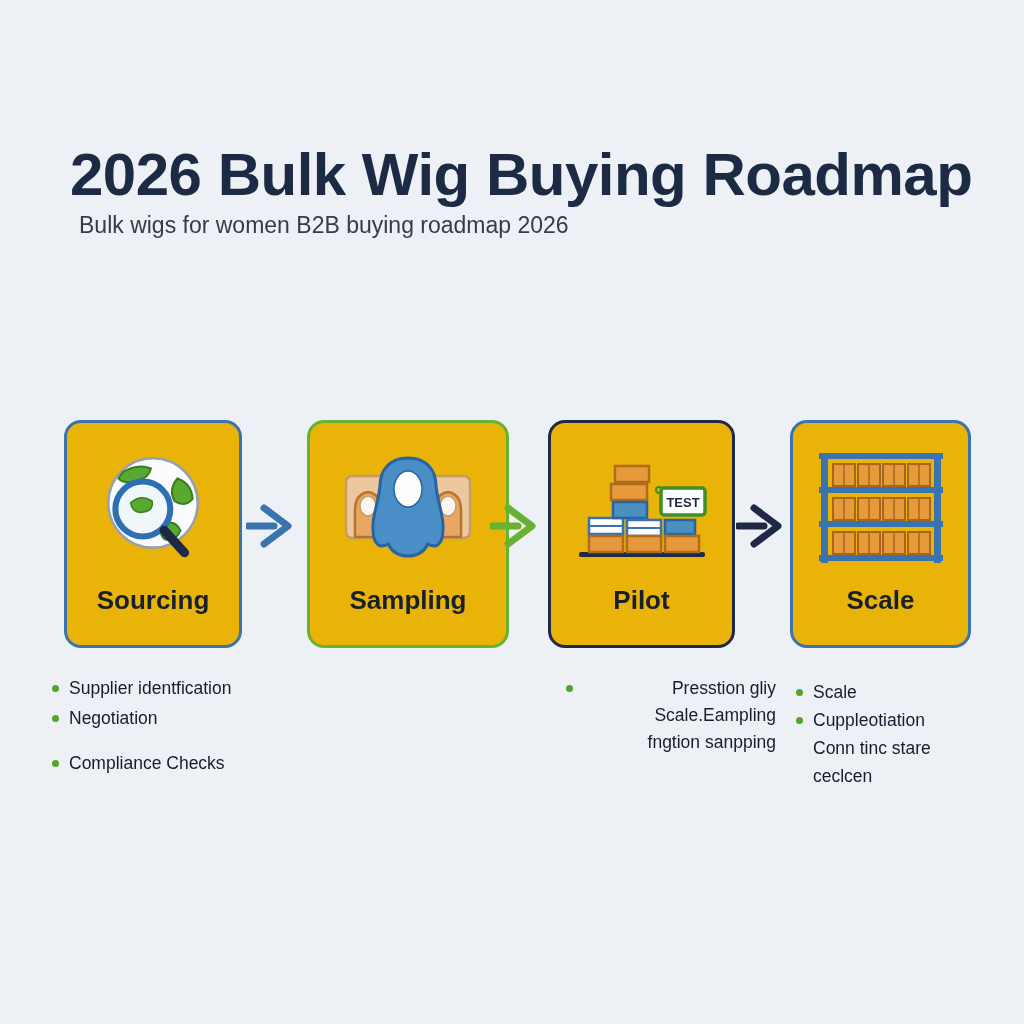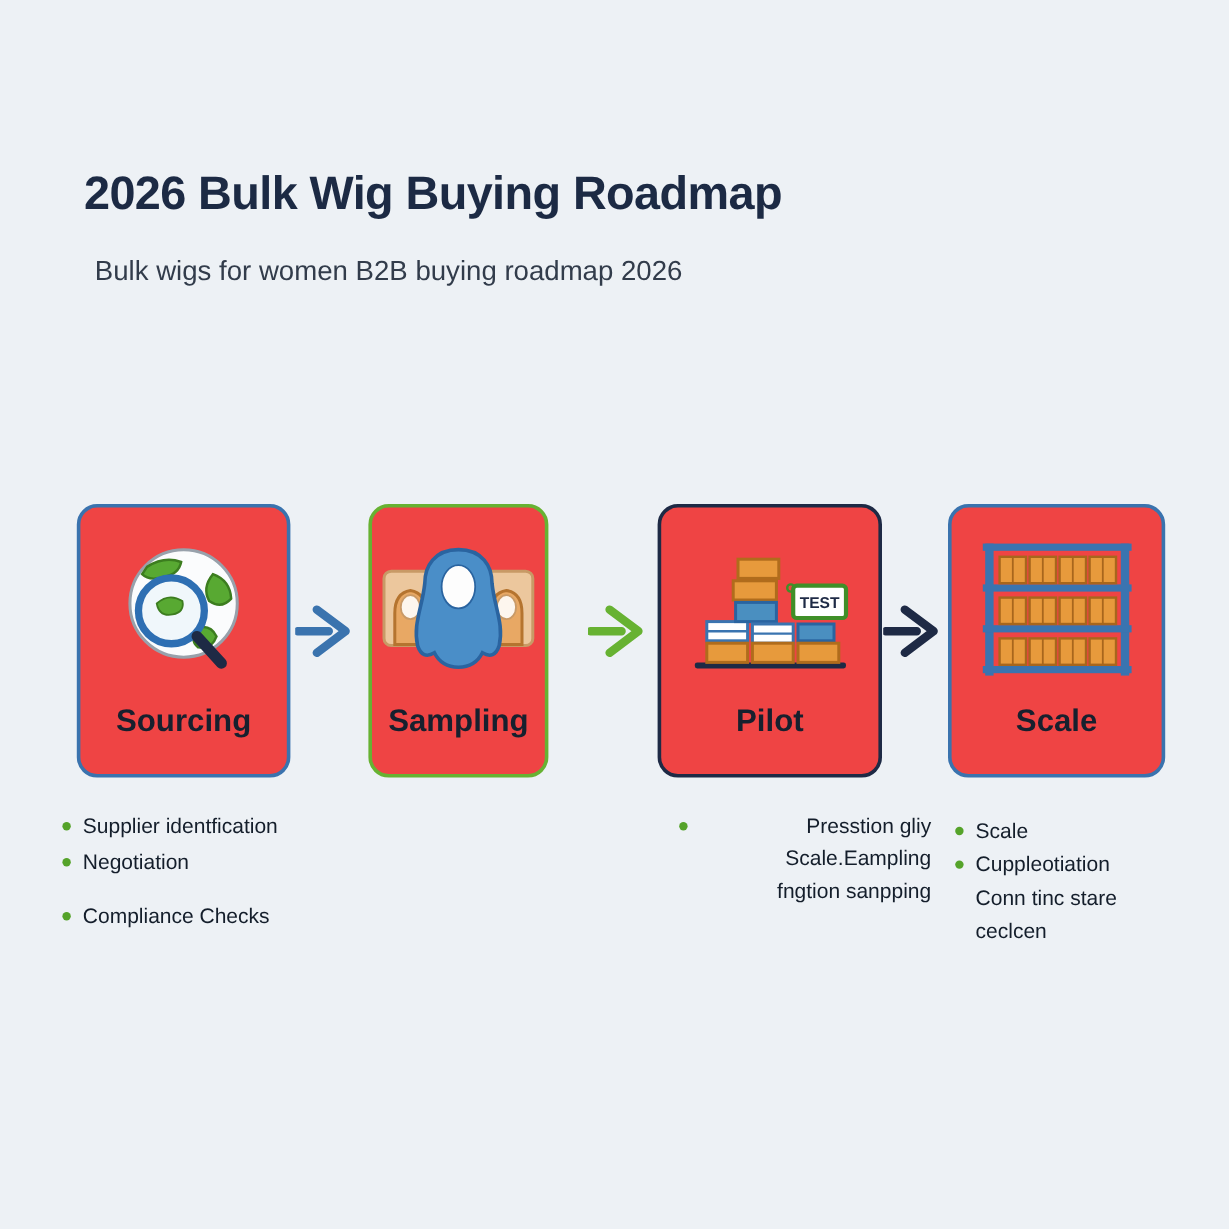--- a/index.html
+++ b/index.html
@@ -11,40 +11,40 @@
   }
   .canvas {
     position: relative;
     width: 1024px; height: 1024px;
     background: #edf1f5;
     overflow: hidden;
   }
   .page-title {
     position: absolute; left: 70px; top: 140px;
     margin: 0;
-    font-size: 39px; font-weight: 800;
+    font-size: 60px; font-weight: 800;
     letter-spacing: -0.5px;
     color: #1c2a44;
   }
   .page-subtitle {
     position: absolute; left: 79px; top: 212px;
     margin: 0;
     font-size: 23px; font-weight: 400;
     color: #323c4b;
   }
   .stage-card {
     position: absolute; top: 420px;
     width: 178px; height: 228px;
-    background: #ef4444;
+    background: #eab308;
     border: 3px solid #3a73ae;
     border-radius: 17px;
     display: flex; flex-direction: column; align-items: center;
   }
   .card-1 { left: 64px;  border-color: #3a73ae; }
-  .card-2 { left: 307px; width: 150px; border-color: #67b232; }
+  .card-2 { left: 307px; width: 202px; border-color: #67b232; }
   .card-3 { left: 548px; width: 187px; border-color: #1e2a45; }
   .card-4 { left: 790px; width: 181px; border-color: #3a73ae; }
   .icon-wrap {
     height: 158px; width: 100%;
     display: flex; align-items: center; justify-content: center;
     padding-top: 12px;
   }
   .stage-label {
     font-size: 26px; font-weight: 700;
     color: #17202e;

